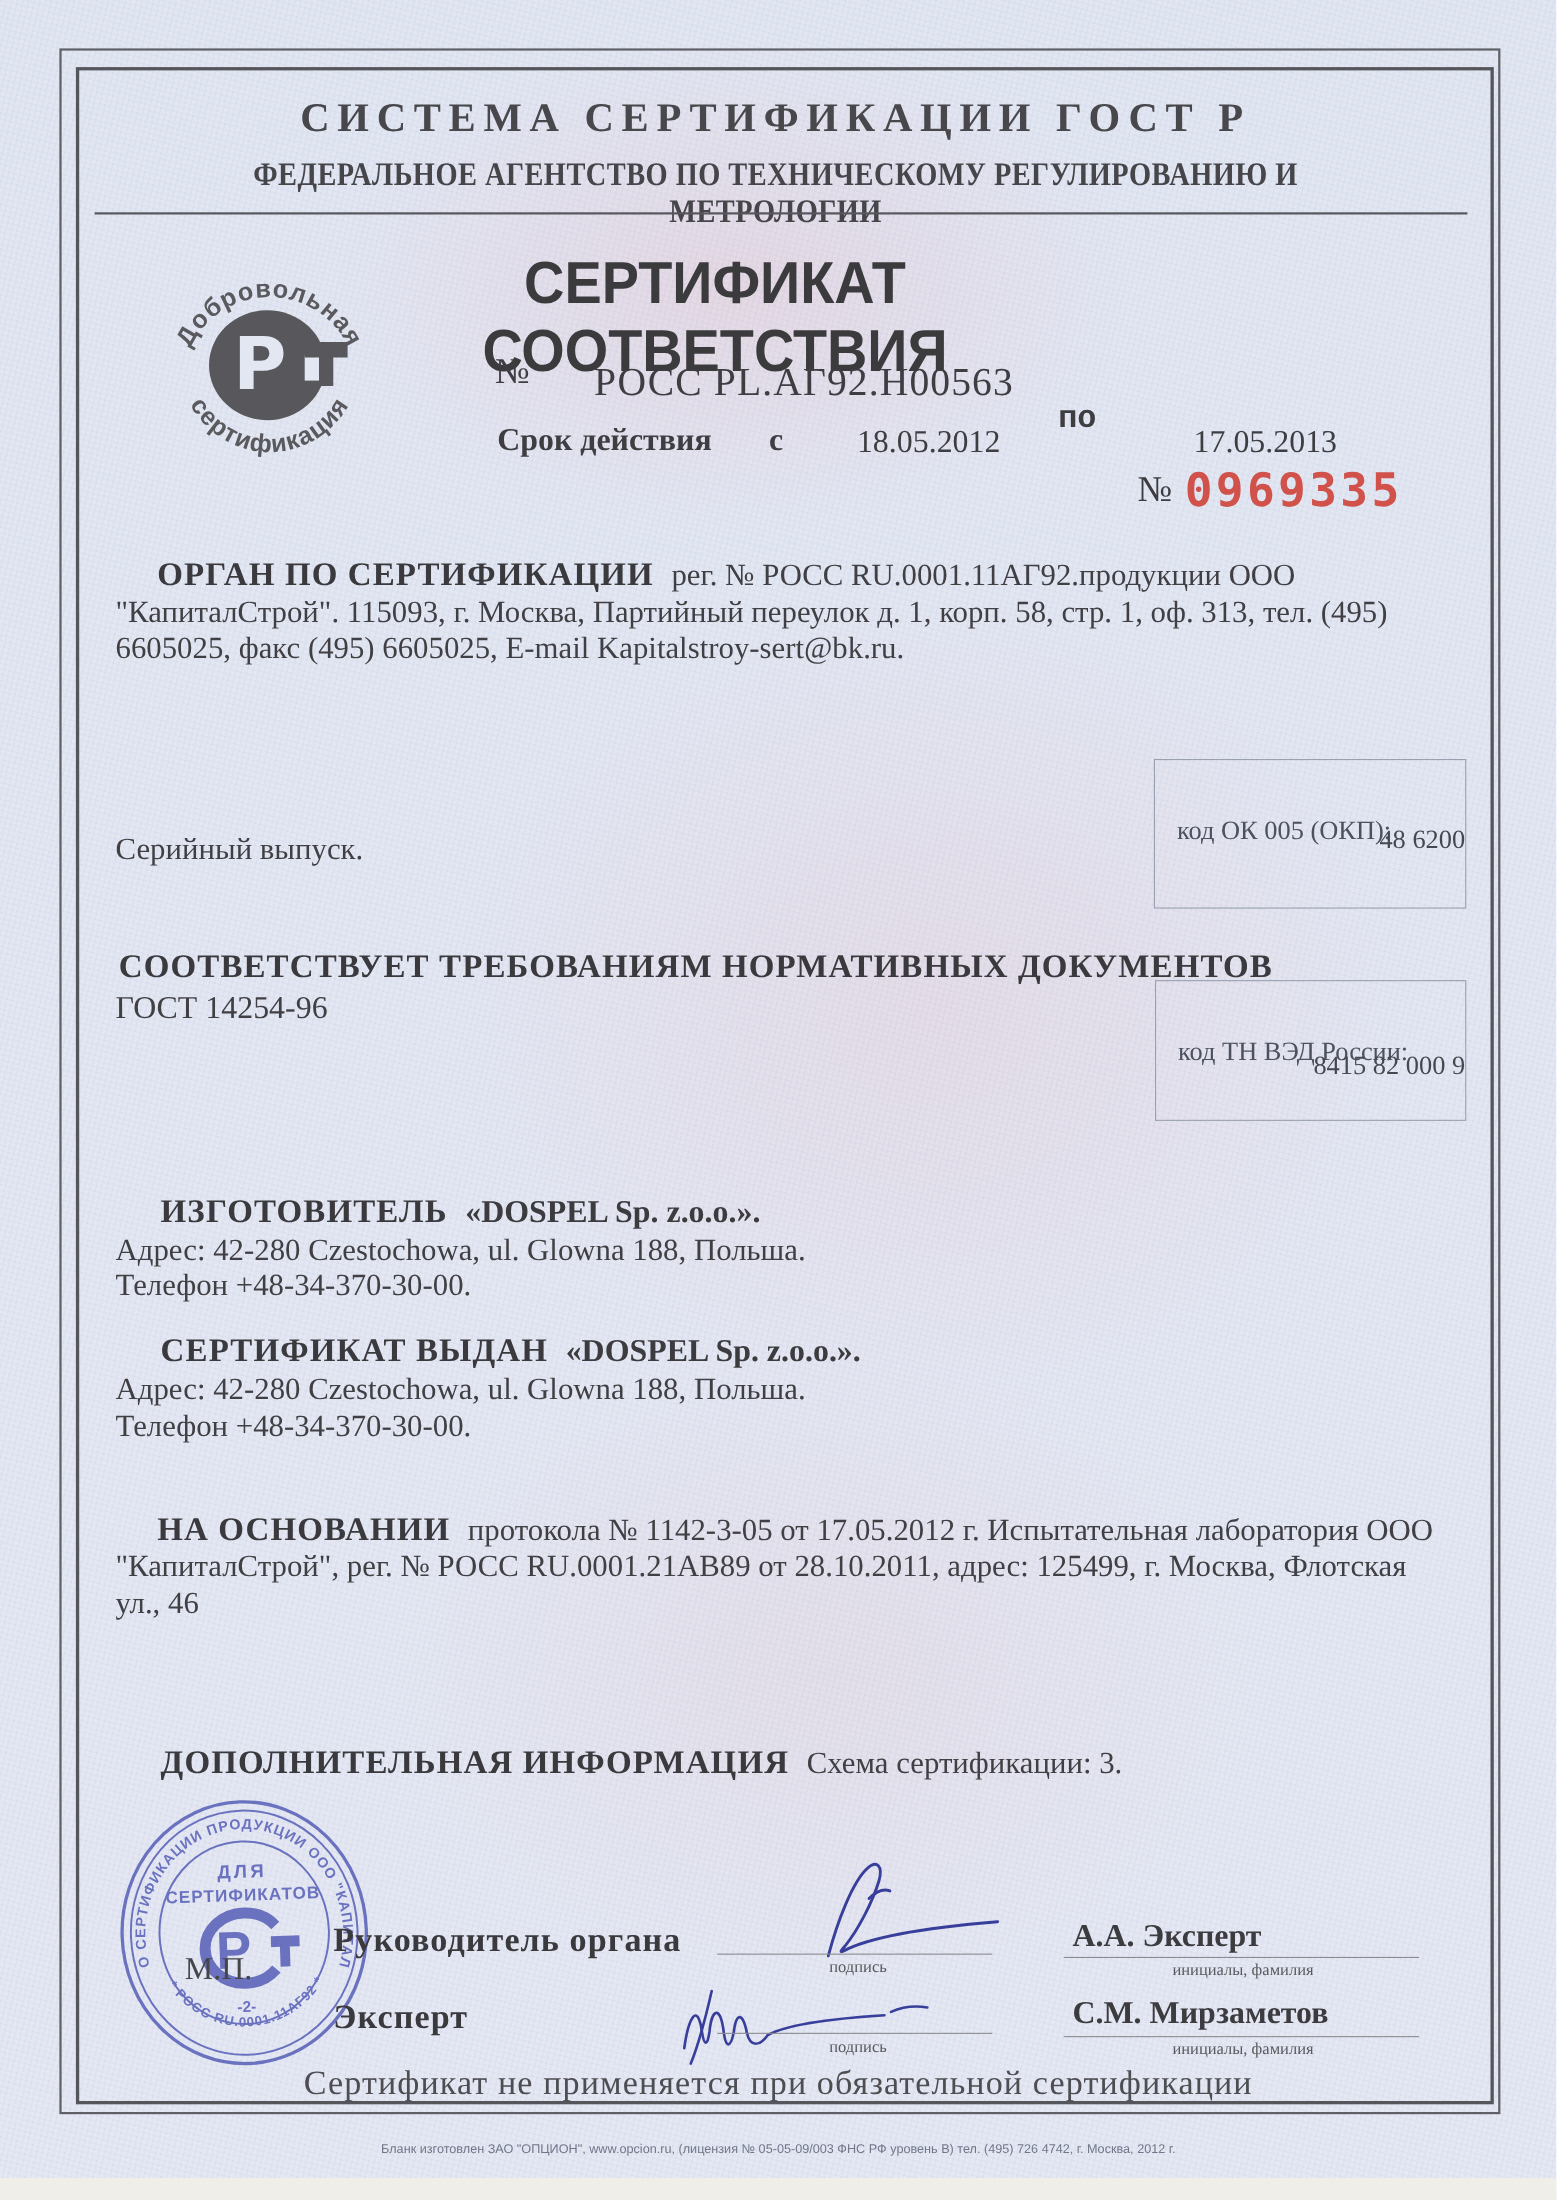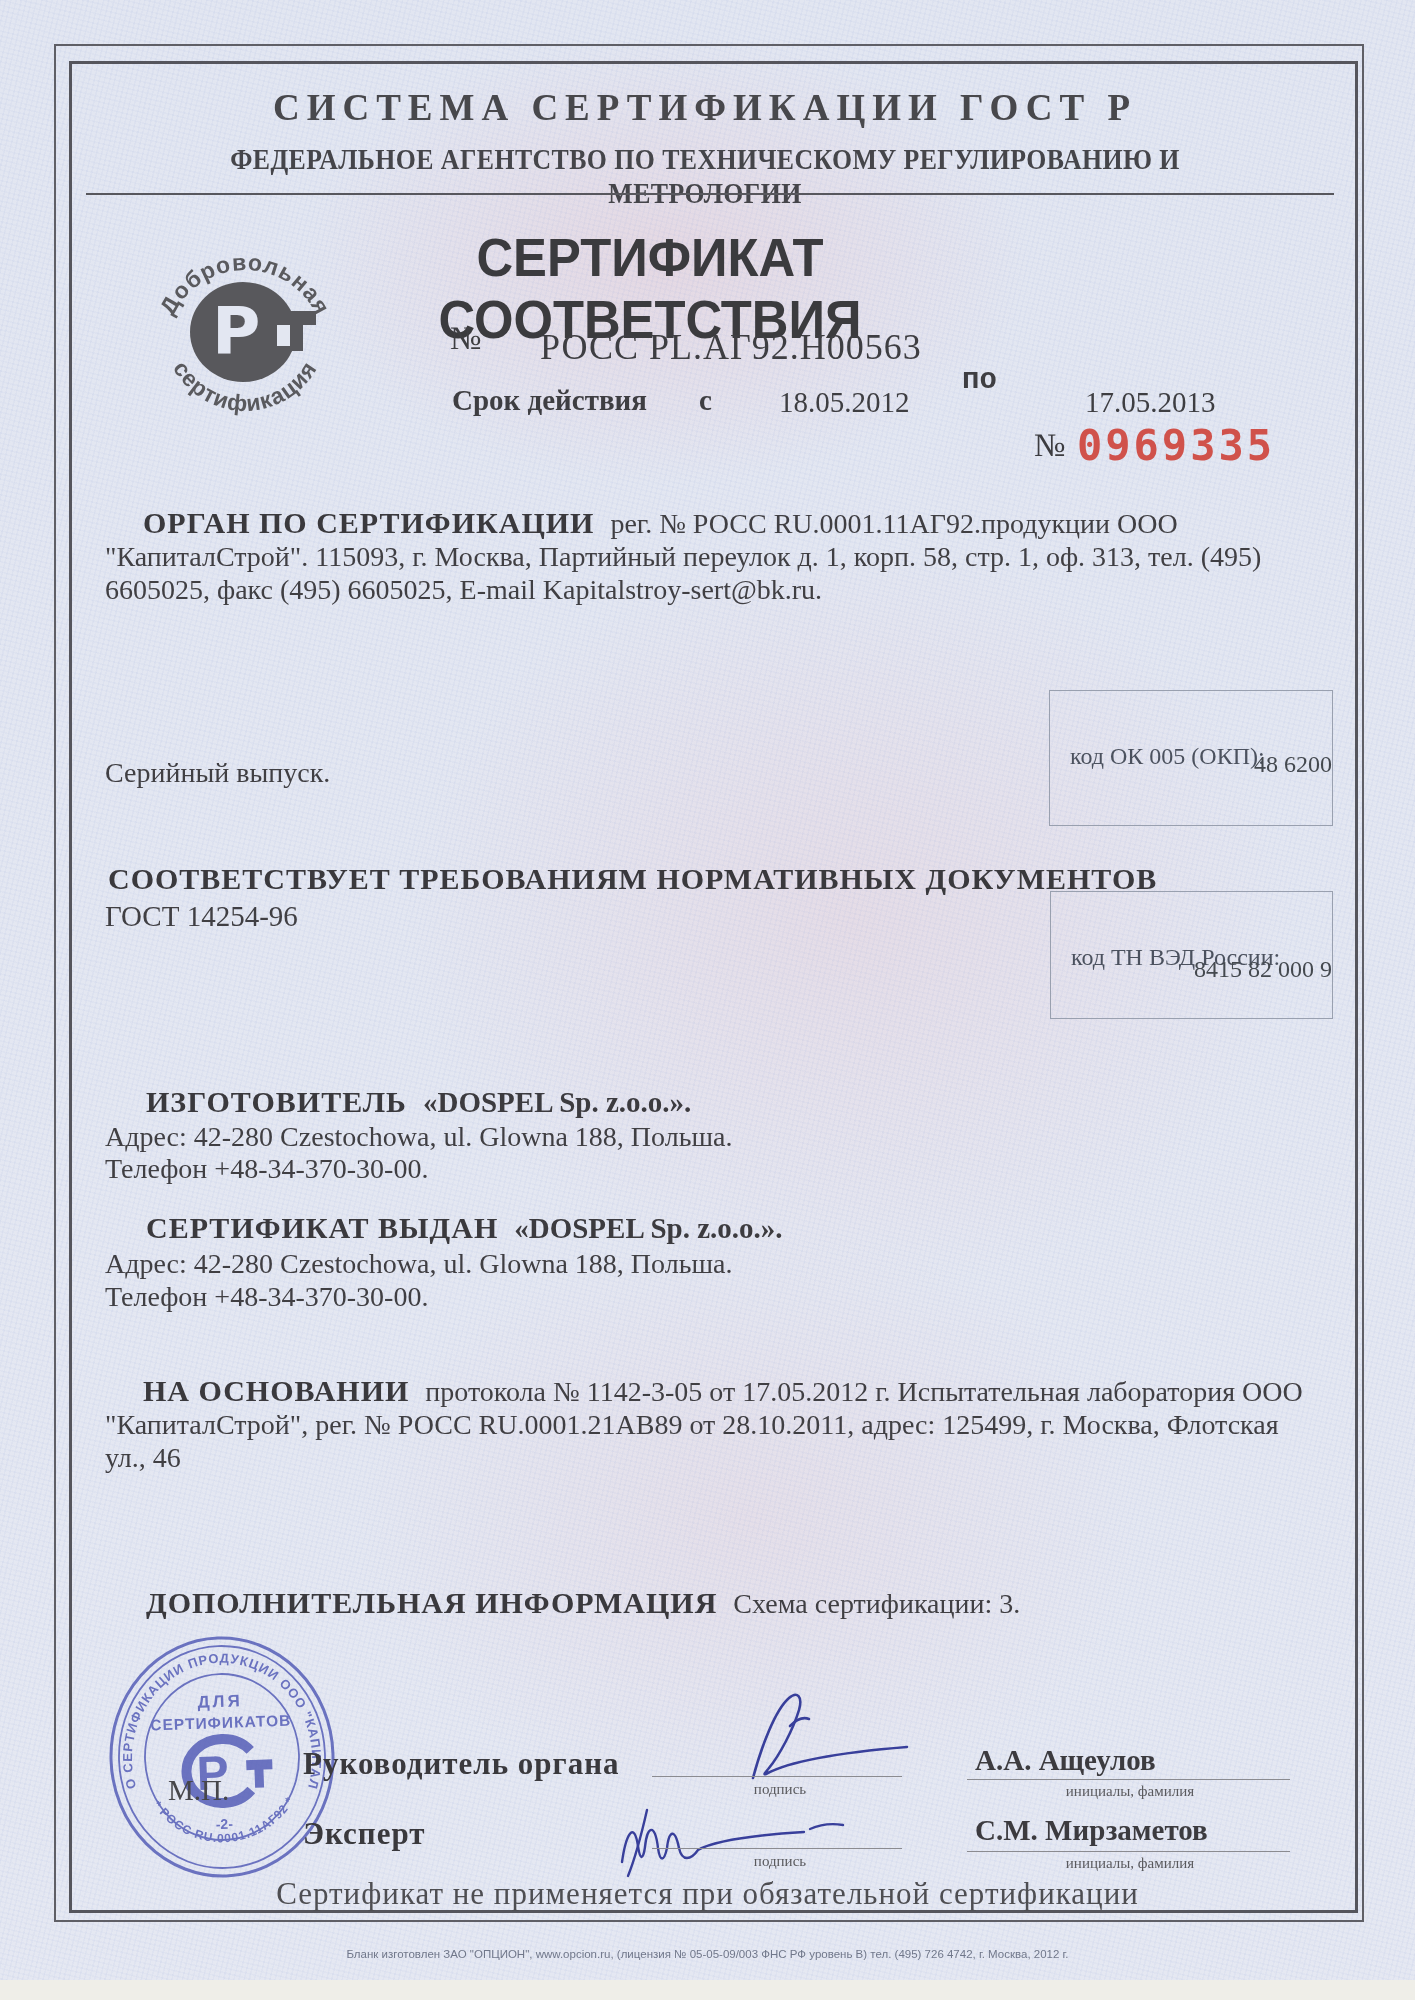--- a/index.html
+++ b/index.html
@@ -209,20 +209,20 @@
   <div class="abs sig-line l1a"></div>
   <div class="abs sig-line l1b"></div>
   <div class="abs sig-line l2a"></div>
   <div class="abs sig-line l2b"></div>
 
   <div class="abs caption cap1">подпись</div>
   <div class="abs caption cap2">подпись</div>
   <div class="abs caption cap3">инициалы, фамилия</div>
   <div class="abs caption cap4">инициалы, фамилия</div>
 
-  <span class="abs sig-name name1">А.А. Ащеулов</span>
+  <span class="abs sig-name name1">А.А. Эксперт</span>
   <span class="abs sig-name name2">С.М. Мирзаметов</span>
 
   <div class="abs note">Сертификат не применяется при обязательной сертификации</div>
   <div class="abs fineprint">Бланк изготовлен ЗАО "ОПЦИОН", www.opcion.ru, (лицензия № 05-05-09/003 ФНС РФ уровень В) тел. (495) 726 4742, г. Москва, 2012 г.</div>
   <div class="abs scan-strip"></div>
 
 </div>
 
 </body></html>

